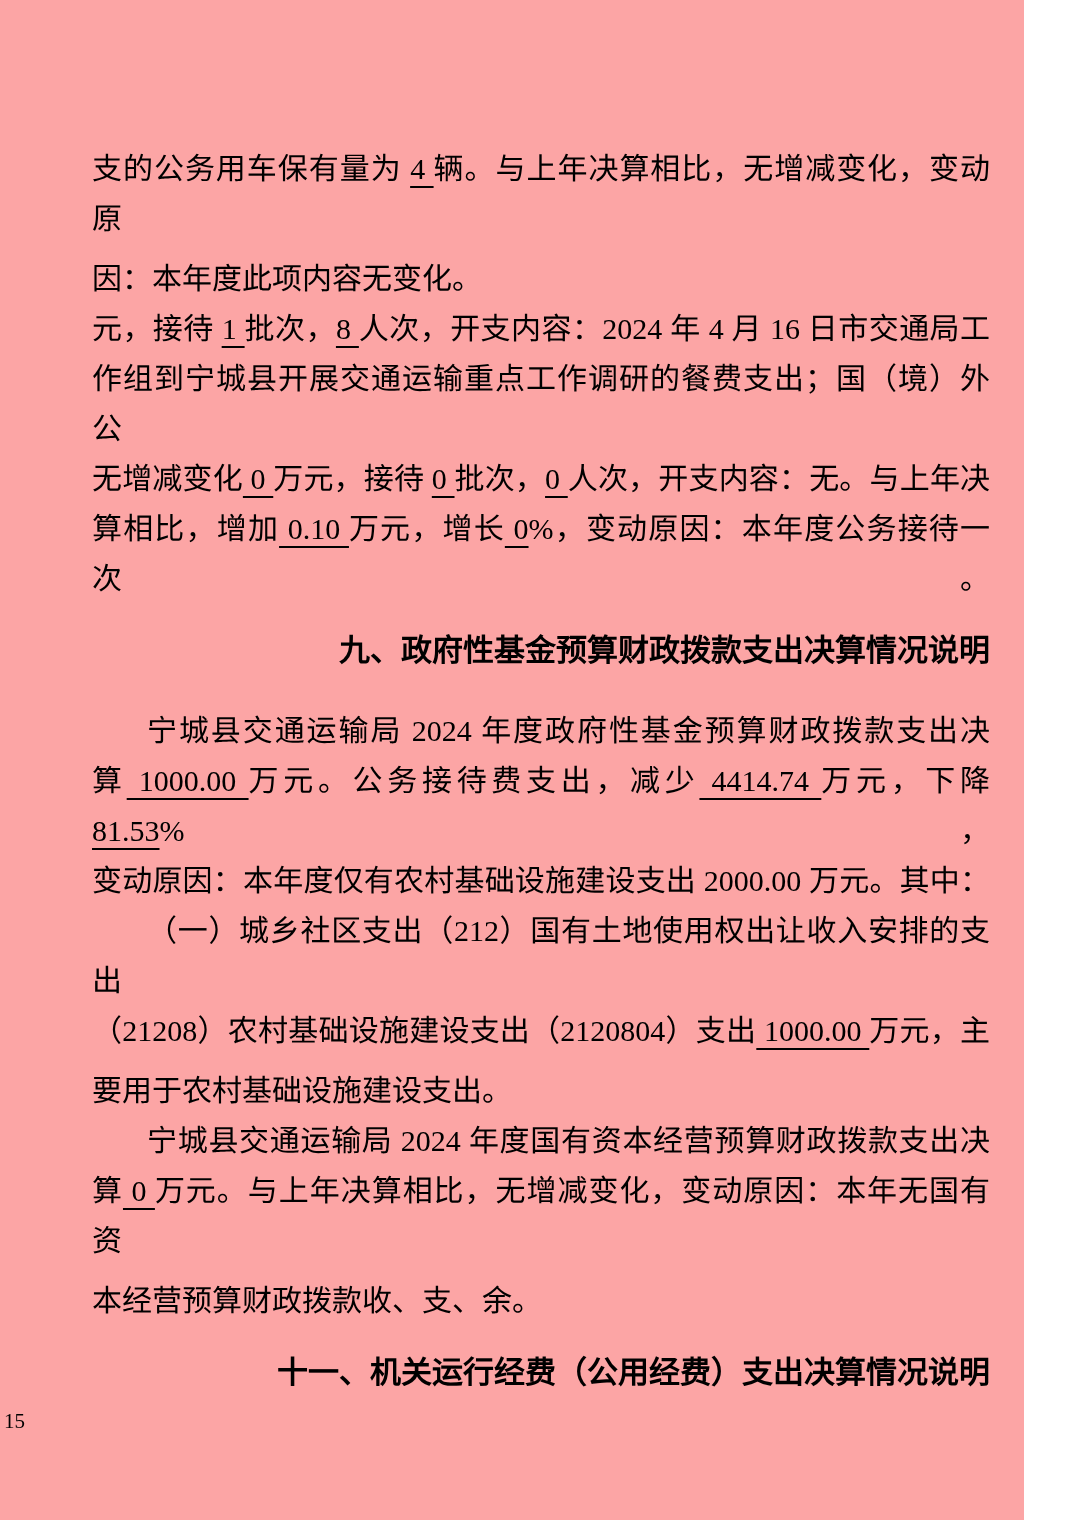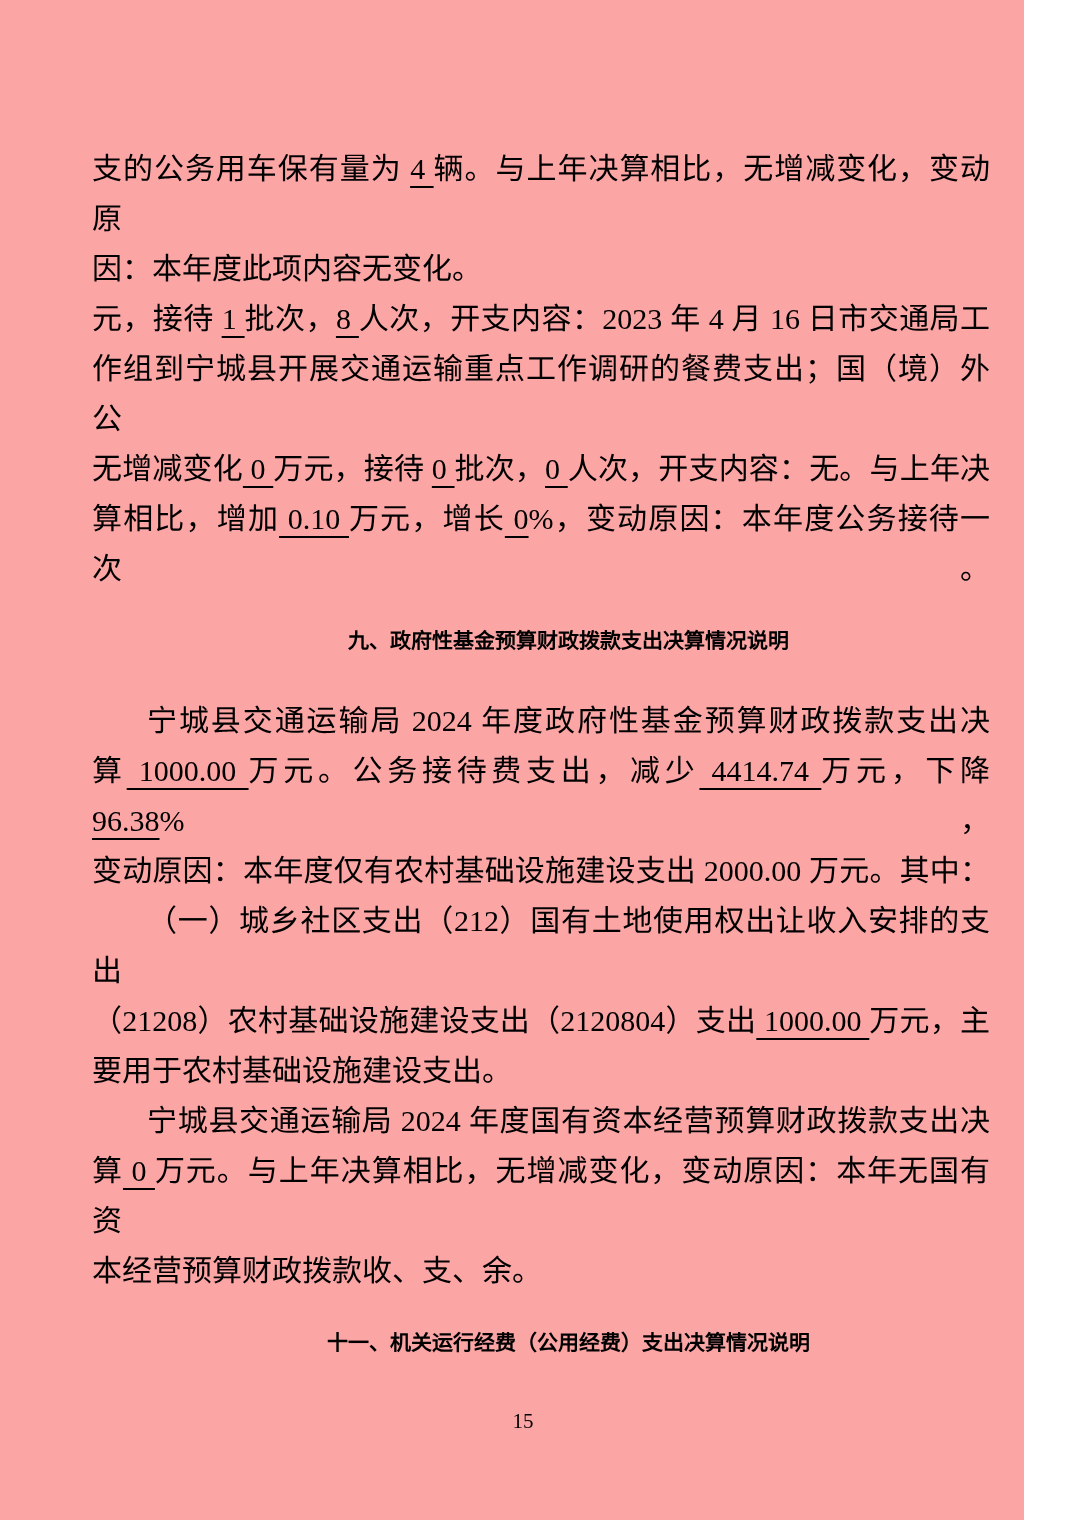--- a/index.html
+++ b/index.html
@@ -25,67 +25,68 @@
   .para { margin: 0; }
   .line {
     font-size: 30px;
     line-height: 50px;
     text-align: justify;
     text-align-last: justify;
     white-space: normal;
   }
   .line.short {
     text-align-last: left;
+    margin-top: 10px;
   }
   .line.indent { text-indent: 55px; }
   .heading {
     font-family: Liberation Sans, sans-serif;
     font-weight: 700;
-    font-size: 21px;
+    font-size: 31px;
     line-height: 50px;
     margin: 22px 0 30px 0;
     text-indent: 55px;
-    text-align: center;
+    text-align: right;
   }
   .u {
     text-decoration: underline;
     text-decoration-thickness: 2px;
     text-underline-offset: 7px;
     text-decoration-skip-ink: none;
   }
   .footer {
     position: absolute;
     top: 1406px;
-    left: 11px;
+    left: 4px;
     width: 100%;
-    text-align: center;
+    text-align: left;
     font-size: 21px;
     line-height: 30px;
     font-family: "Liberation Serif", "DejaVu Serif", serif;
   }
 </style>
 </head>
 <body>
 
 <div class="page">
   <div class="content">
       <div class="para">
         <div class="line"><span>支的公务用车保有量为 </span><span class="u">4 </span><span>辆。与上年决算相比，无增减变化，变动原</span></div>
         <div class="line short"><span>因：本年度此项内容无变化。</span></div>
       </div>
       <div class="para">
-        <div class="line"><span>元，接待 </span><span class="u">1 </span><span>批次，</span><span class="u">8 </span><span>人次，开支内容：2023 年 4 月 16 日市交通局工</span></div>
+        <div class="line"><span>元，接待 </span><span class="u">1 </span><span>批次，</span><span class="u">8 </span><span>人次，开支内容：2024 年 4 月 16 日市交通局工</span></div>
         <div class="line"><span>作组到宁城县开展交通运输重点工作调研的餐费支出；国（境）外公</span></div>
         <div class="line"><span>无增减变化</span><span class="u"> 0 </span><span>万元，接待 </span><span class="u">0 </span><span>批次，</span><span class="u">0 </span><span>人次，开支内容：无。与上年决</span></div>
         <div class="line"><span>算相比，增加</span><span class="u"> 0.10 </span><span>万元，增长</span><span class="u"> 0</span><span>%，变动原因：本年度公务接待一次。</span></div>
       </div>
       <div class="heading">九、政府性基金预算财政拨款支出决算情况说明</div>
       <div class="para">
         <div class="line indent"><span>宁城县交通运输局 2024 年度政府性基金预算财政拨款支出决</span></div>
-        <div class="line"><span>算</span><span class="u"> 1000.00 </span><span>万元。公务接待费支出，减少</span><span class="u"> 4414.74 </span><span>万元，下降 </span><span class="u">96.38</span><span>%，</span></div>
+        <div class="line"><span>算</span><span class="u"> 1000.00 </span><span>万元。公务接待费支出，减少</span><span class="u"> 4414.74 </span><span>万元，下降 </span><span class="u">81.53</span><span>%，</span></div>
         <div class="line"><span>变动原因：本年度仅有农村基础设施建设支出 2000.00 万元。其中：</span></div>
       </div>
       <div class="para">
         <div class="line indent"><span>（一）城乡社区支出（212）国有土地使用权出让收入安排的支出</span></div>
         <div class="line"><span>（21208）农村基础设施建设支出（2120804）支出</span><span class="u"> 1000.00 </span><span>万元，主</span></div>
         <div class="line short"><span>要用于农村基础设施建设支出。</span></div>
       </div>
       <div class="para">
         <div class="line indent"><span>宁城县交通运输局 2024 年度国有资本经营预算财政拨款支出决</span></div>
         <div class="line"><span>算</span><span class="u"> 0 </span><span>万元。与上年决算相比，无增减变化，变动原因：本年无国有资</span></div>

